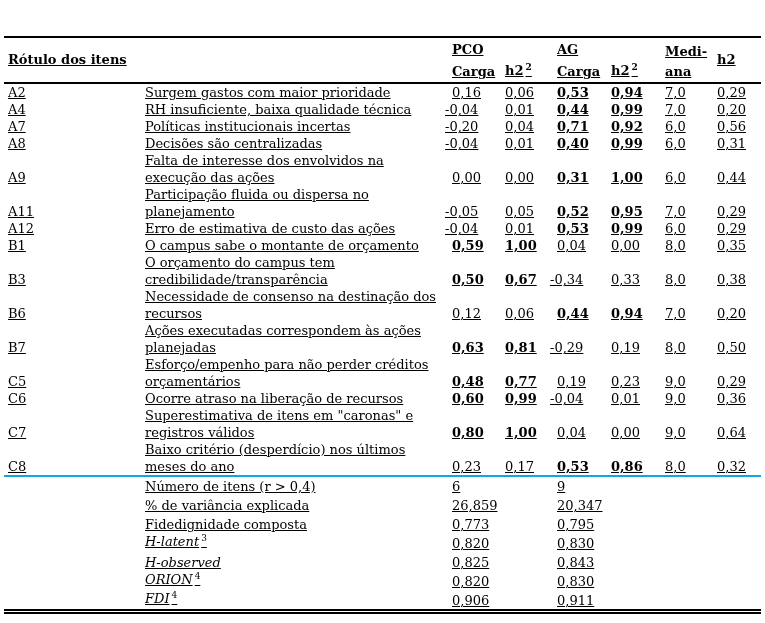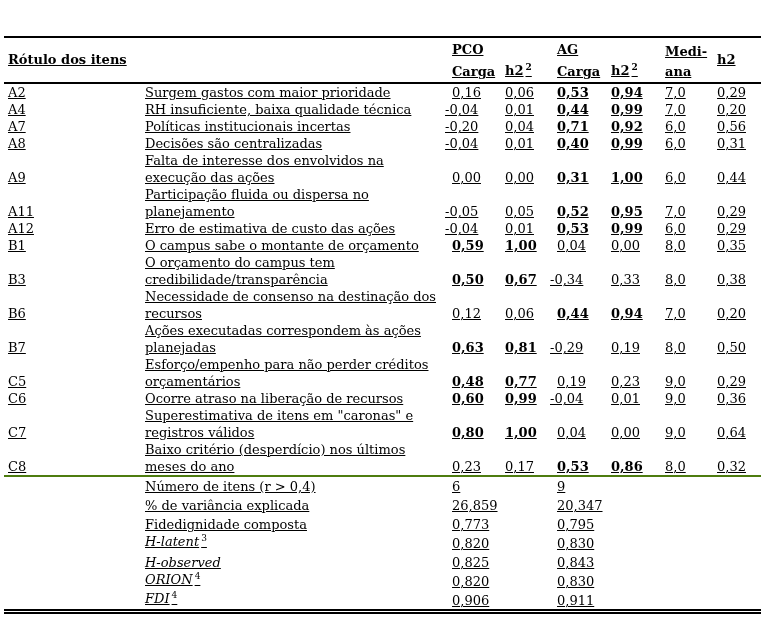--- a/index.html
+++ b/index.html
@@ -14,21 +14,21 @@
        font-size:13px; line-height:20px; font-family:"DejaVu Serif", serif; }
   th.rotulo { vertical-align:middle; padding-left:4px; }
   th.h2last { vertical-align:middle; }
   tr.hrow1 th { height:22px; }
   tr.hrow2 th { height:22px;margin-left:48px; }
   td { padding:0; vertical-align:bottom; line-height:17px; font-size:13px; }
   tbody.data tr { height:17px; }
   td.code { padding-left:4px; }
   td.num, th.num { padding-left:7px; }
   td.neg { text-indent:-7px; }
-  tbody.summary { border-top:2px solid #4d7c0f; }
+  tbody.summary { border-top:2px solid #0ea5e9; }
   tbody.summary tr { height:19px; }
   .b { font-weight:bold; }
   .it { font-style:italic; }
   sup { font-size:9px; position:relative; top:-5px; vertical-align:baseline;
         margin-left:2px; }
 </style>
 </head>
 <body>
 
 <div class="sheet">

